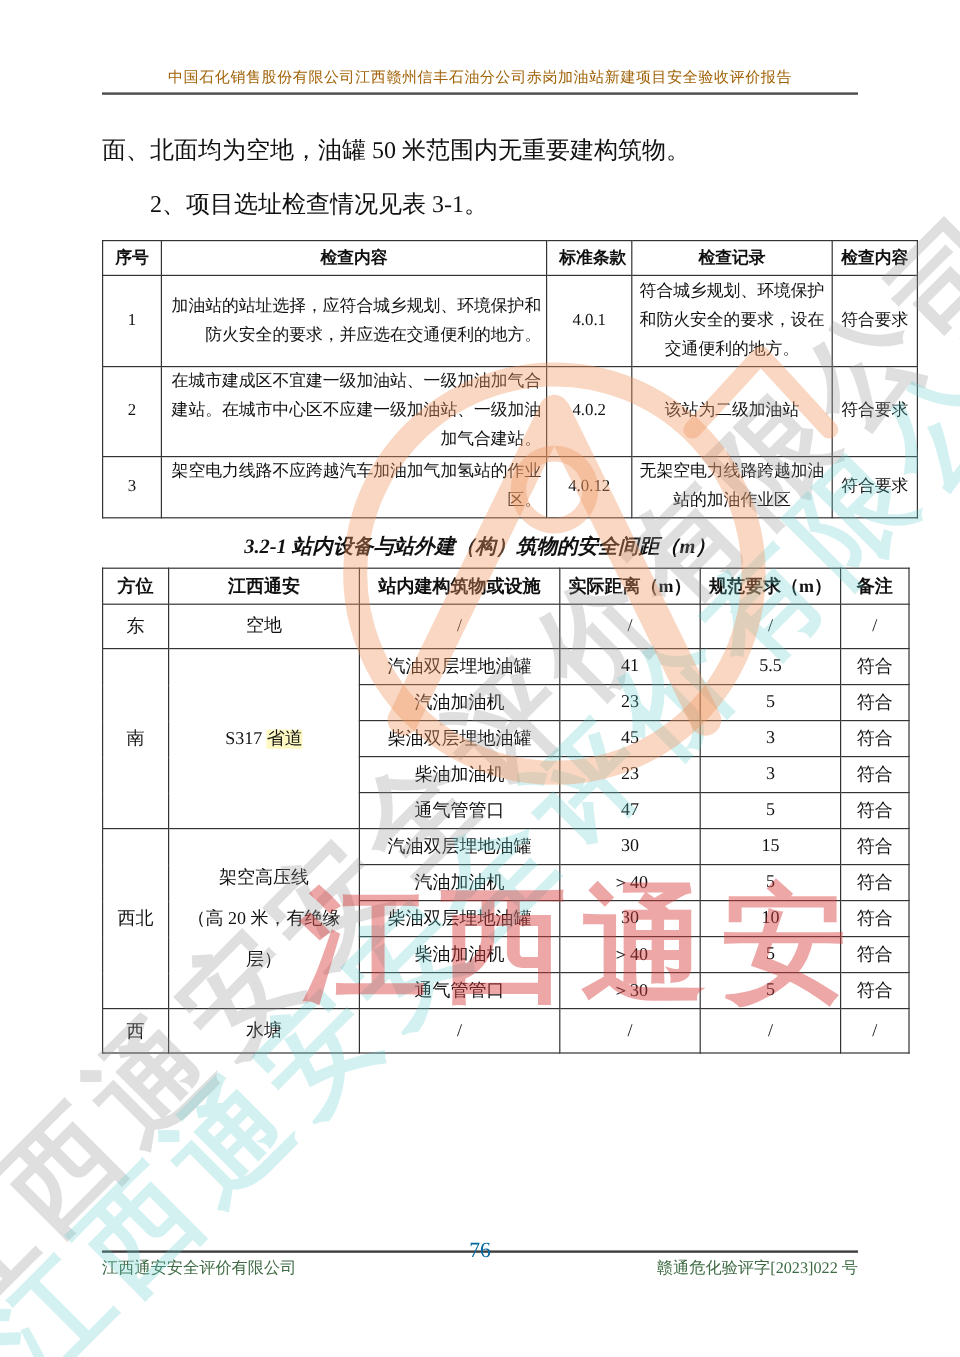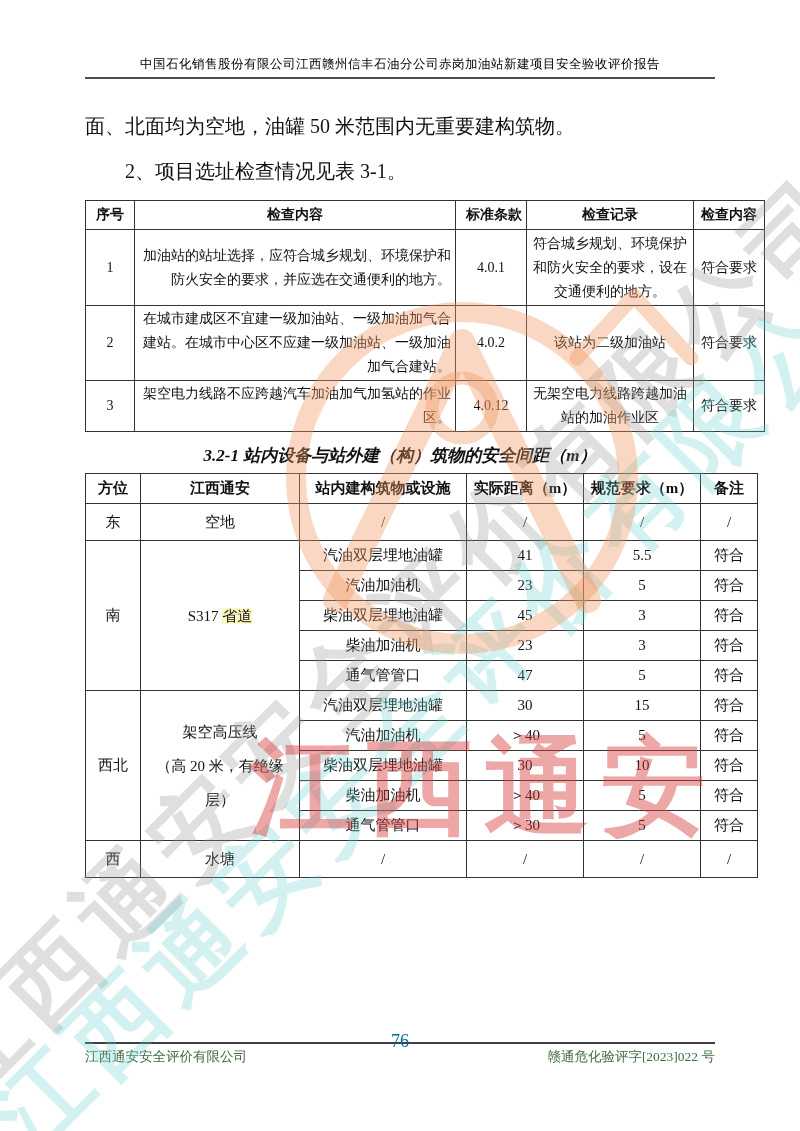--- a/index.html
+++ b/index.html
@@ -5,21 +5,21 @@
   html,body{margin:0;padding:0;background:#e8e8e8;}
   .page{
     position:relative; width:800px; height:1131px; margin:0 auto;
     background:#ffffff; overflow:hidden;
     font-family:"Liberation Serif","DejaVu Serif",serif; color:#111;
   }
   
   .header-title{
     position:absolute; top:56px; left:0; right:0;
     text-align:center; font-size:12.5px; letter-spacing:.5px;
-    color:#000000;
+    color:#a16207;
   }
   .header-rule{
     position:absolute; top:77px; left:85px; right:85px;
     border-top:2.5px solid #4d4d4d;
   }
   
   .content{ position:absolute; left:85px; top:104px; width:630px; }
   .para{ margin:0; font-size:20px; line-height:45px; text-align:justify; }
   .para.indent{ text-indent:2em; }
   .table-title{ font-size:17px; font-weight:bold; text-align:center; margin-top:9px; }

